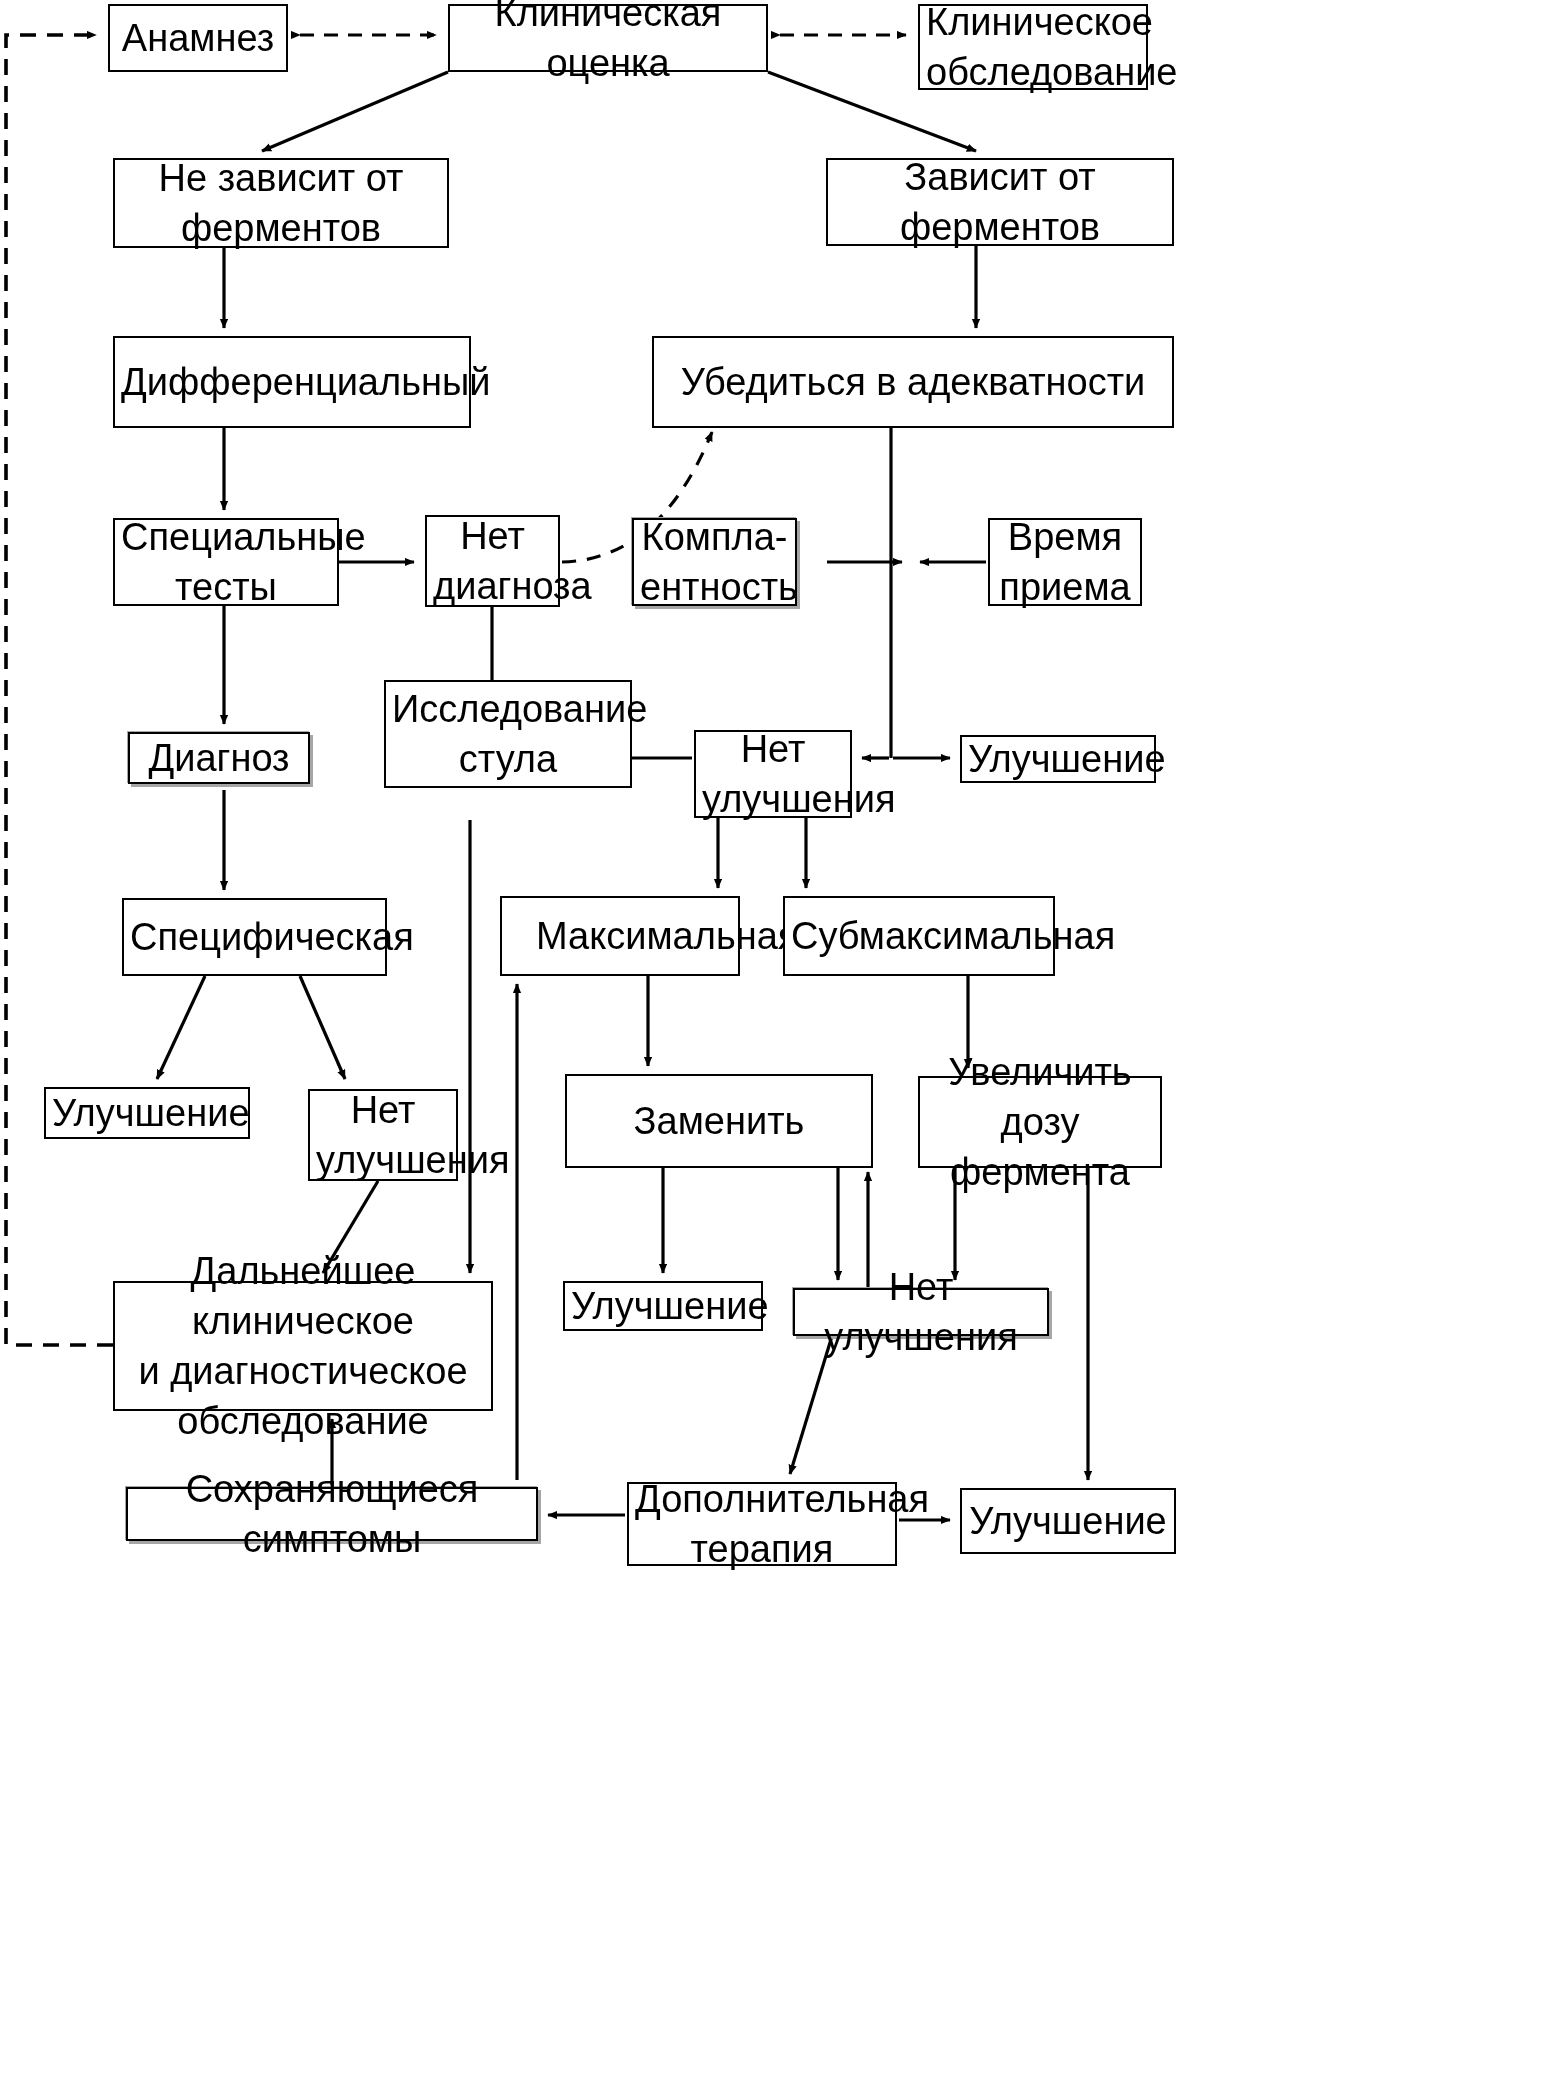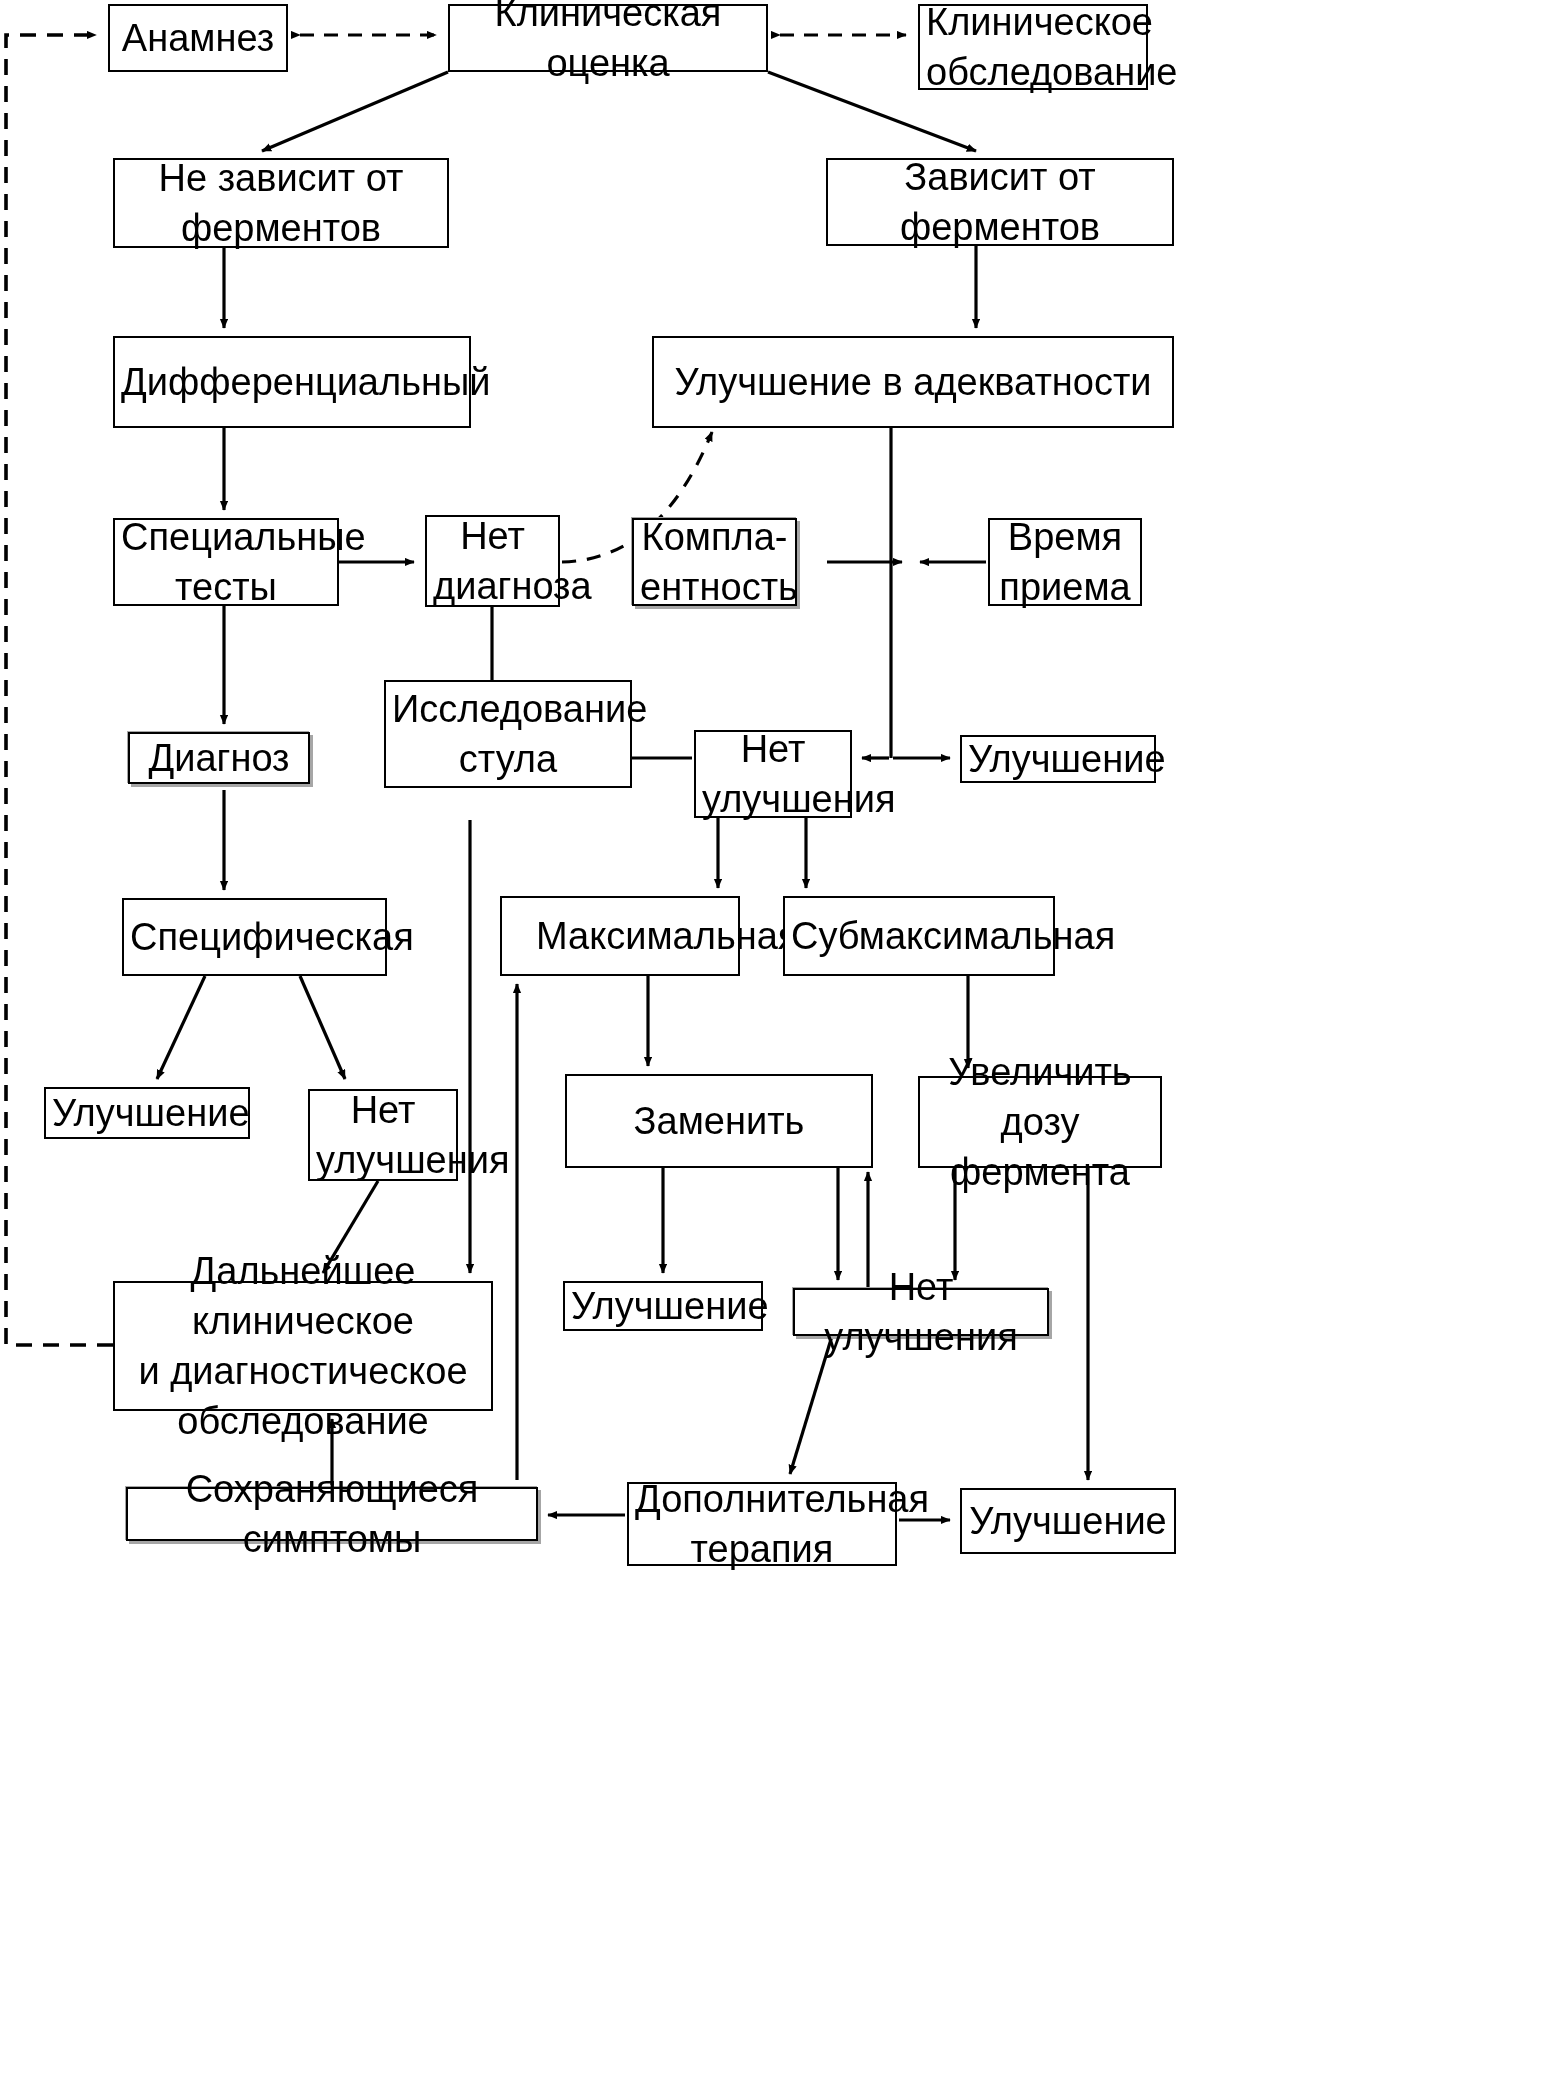--- a/index.html
+++ b/index.html
@@ -123,21 +123,21 @@
         <div>ферментов</div>
       </span>
     </div>
   <div class="node" style="left: 826px; top: 158px; width: 348px; height: 88px;">
       <span>Зависит от ферментов</span>
     </div>
   <div class="node" style="left: 113px; top: 336px; width: 358px; height: 92px;">
       <span>Дифференциальный</span>
     </div>
   <div class="node" style="left: 652px; top: 336px; width: 522px; height: 92px;">
-      <span>Улучшение в адекватности</span>
+      <span>Убедиться в адекватности</span>
     </div>
   <div class="node" style="left: 113px; top: 518px; width: 226px; height: 88px;">
       <span>
         <div>Специальные</div>
         <div>тесты</div>
       </span>
     </div>
   <div class="node" style="left: 425px; top: 515px; width: 135px; height: 92px;">
       <span>
         <div>Нет</div>

